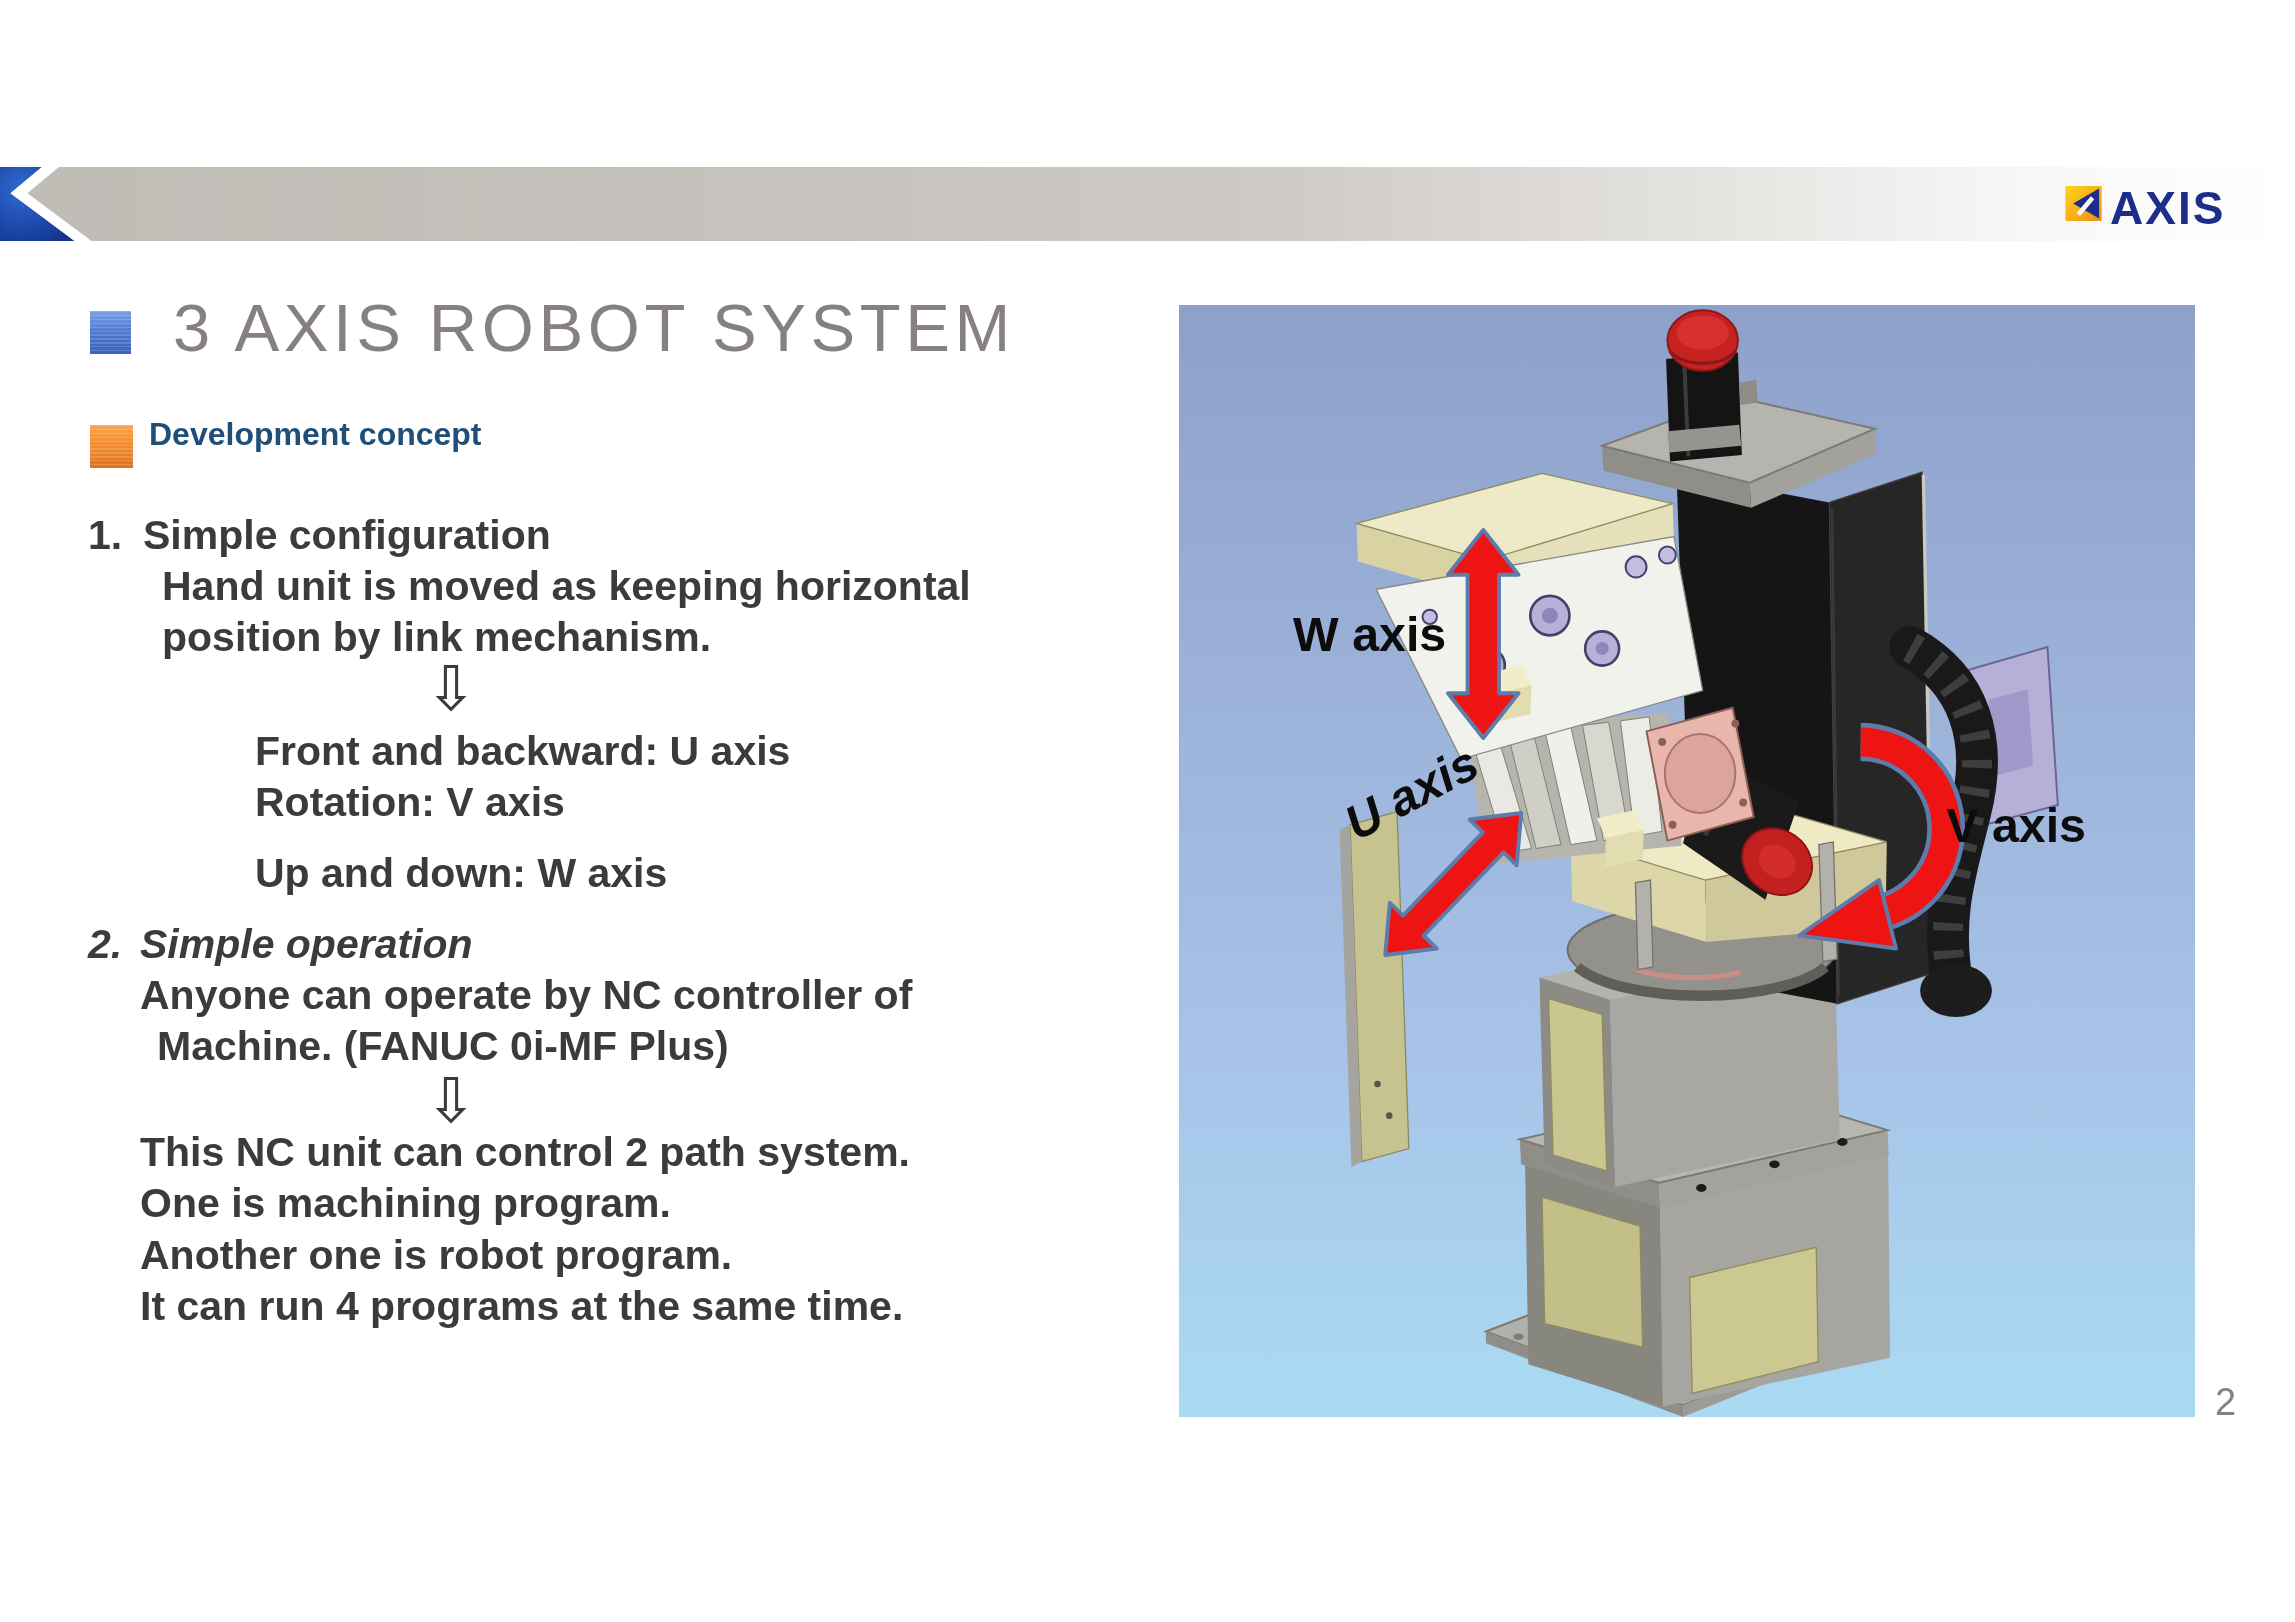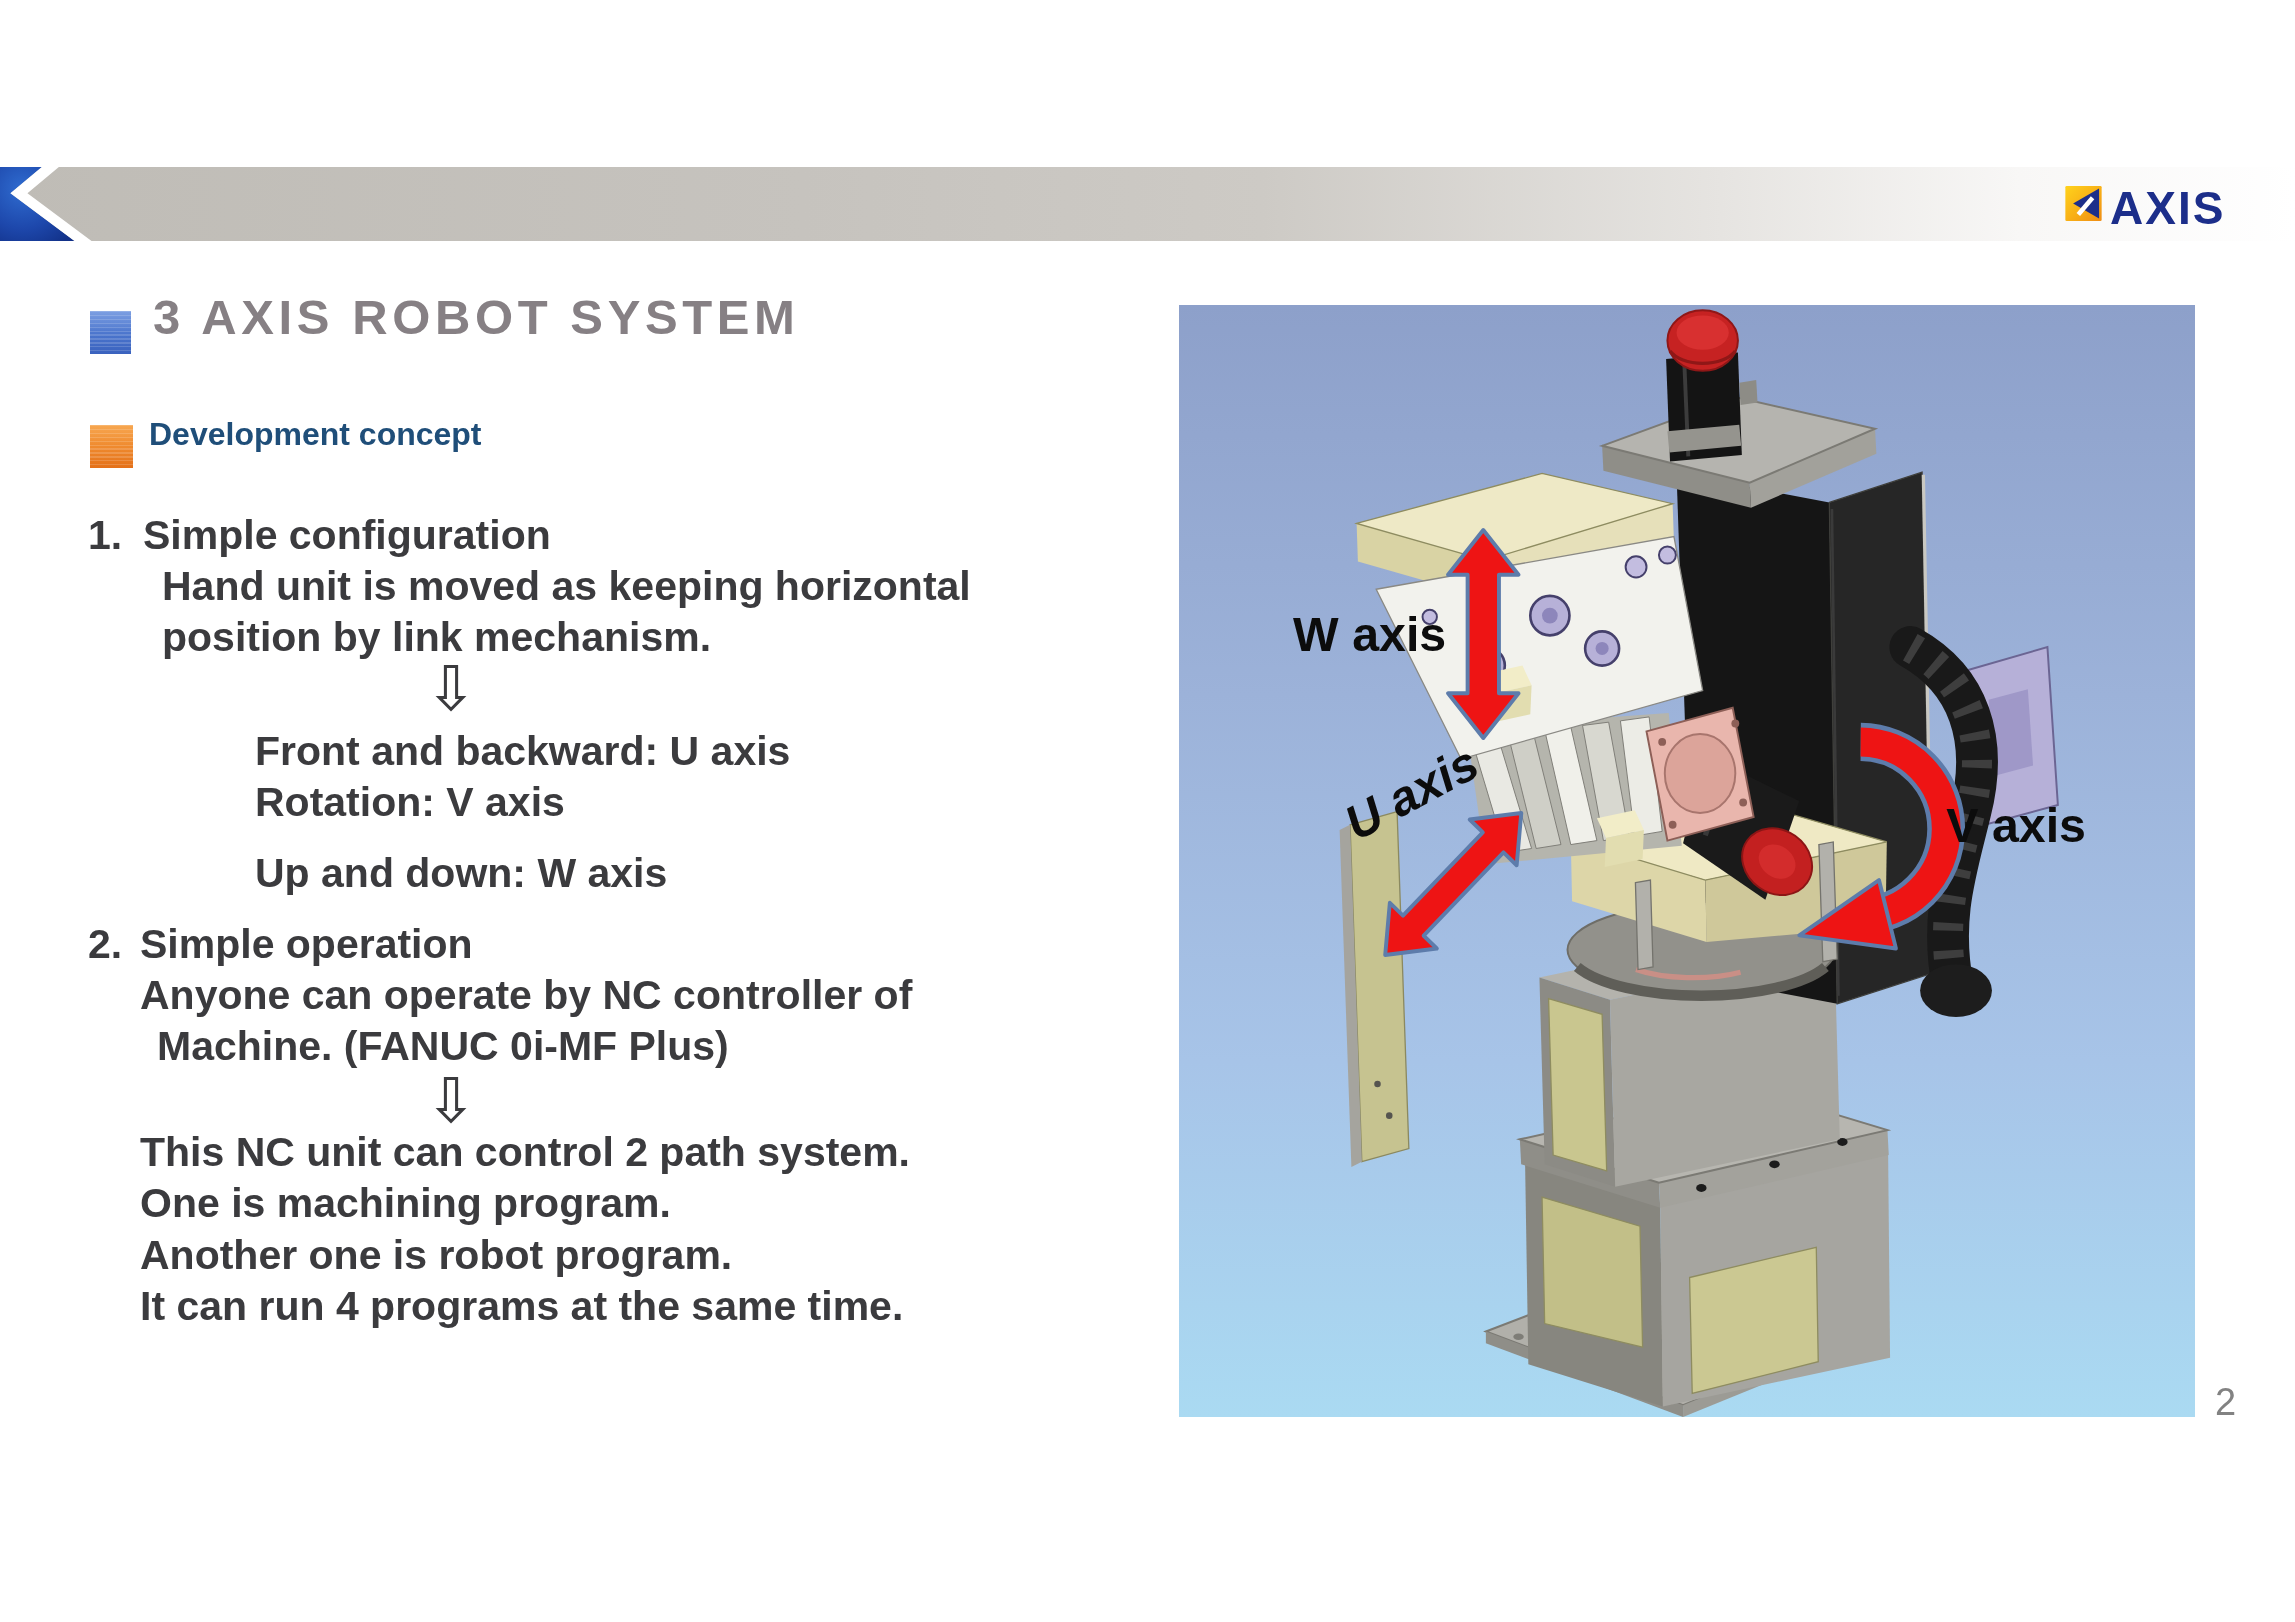--- a/index.html
+++ b/index.html
@@ -10,21 +10,21 @@
   
   .header-bar{left:0;top:167px;width:2295px;height:74px;
     background:linear-gradient(90deg,#bfbcb6 0%,#c6c3be 35%,#cdcac5 55%,#e6e4e1 75%,#f8f7f6 88%,#ffffff 100%);}
   .header-chevron{left:0;top:167px;width:170px;height:74px;}
   .logo-text{left:2110px;top:181px;font-size:46px;font-weight:bold;color:#1c2e8a;letter-spacing:2px;}
 
   
   .title-bullet{left:90px;top:311px;width:41px;height:43px;
     background:linear-gradient(180deg,#7d9fe2 0%,#4a74cc 55%,#3a62be 100%);}
   .bullet-stripes{position:absolute;inset:0;background:repeating-linear-gradient(180deg,rgba(255,255,255,.16) 0 1.3px,rgba(255,255,255,0) 1.3px 3.9px);}
-  .page-title{left:153px;top:289px;font-size:49px;font-weight:700;color:#87828 4;color:#868084;letter-spacing:4.6px;}
+  .page-title{left:173px;top:289px;font-size:67px;font-weight:400;color:#87828 4;color:#868084;letter-spacing:4.6px;}
 
   .section-bullet{left:90px;top:425px;width:43px;height:43px;
     background:linear-gradient(180deg,#f7a751 0%,#ef8a2e 50%,#e4711a 100%);}
   .section-heading{left:149px;top:416px;font-size:32px;font-weight:bold;color:#1f4e79;}
 
   
   .bodyline{font-size:41px;font-weight:bold;color:#3b3b3e;letter-spacing:0;}
   .listnum{display:inline-block;}
   .n1{width:55px;}
   .n2{width:52px;}
@@ -78,21 +78,21 @@
 <div class="abs nowrap bodyline" style="left:88px;top:512px;">
   <span class="listnum n1">1.</span><span>Simple configuration</span>
 </div>
 <div class="abs nowrap bodyline" style="left:162px;top:563px;">Hand unit is moved as keeping horizontal</div>
 <div class="abs nowrap bodyline" style="left:162px;top:614px;">position by link mechanism.</div>
 <div class="abs nowrap down-arrow" style="left:425px;top:658px;">⇩</div>
 <div class="abs nowrap bodyline" style="left:255px;top:728px;">Front and backward: U axis</div>
 <div class="abs nowrap bodyline" style="left:255px;top:779px;">Rotation: V axis</div>
 <div class="abs nowrap bodyline" style="left:255px;top:850px;">Up and down: W axis</div>
 
-<div class="abs nowrap bodyline" style="left:88px;top:921px;">
+<div class="abs nowrap bodyline" style="left:88px;top:921px;font-style:italic;">
   <span class="listnum n2">2.</span><span>Simple operation</span>
 </div>
 <div class="abs nowrap bodyline" style="left:140px;top:972px;">Anyone can operate by NC controller of</div>
 <div class="abs nowrap bodyline" style="left:140px;top:1023px;margin-left:17px;">Machine. (FANUC 0i-MF Plus)</div>
 <div class="abs nowrap down-arrow" style="left:425px;top:1070px;">⇩</div>
 <div class="abs nowrap bodyline" style="left:140px;top:1129px;">This NC unit can control 2 path system.</div>
 <div class="abs nowrap bodyline" style="left:140px;top:1180px;">One is machining program.</div>
 <div class="abs nowrap bodyline" style="left:140px;top:1232px;">Another one is robot program.</div>
 <div class="abs nowrap bodyline" style="left:140px;top:1283px;">It can run 4 programs at the same time.</div>
 

